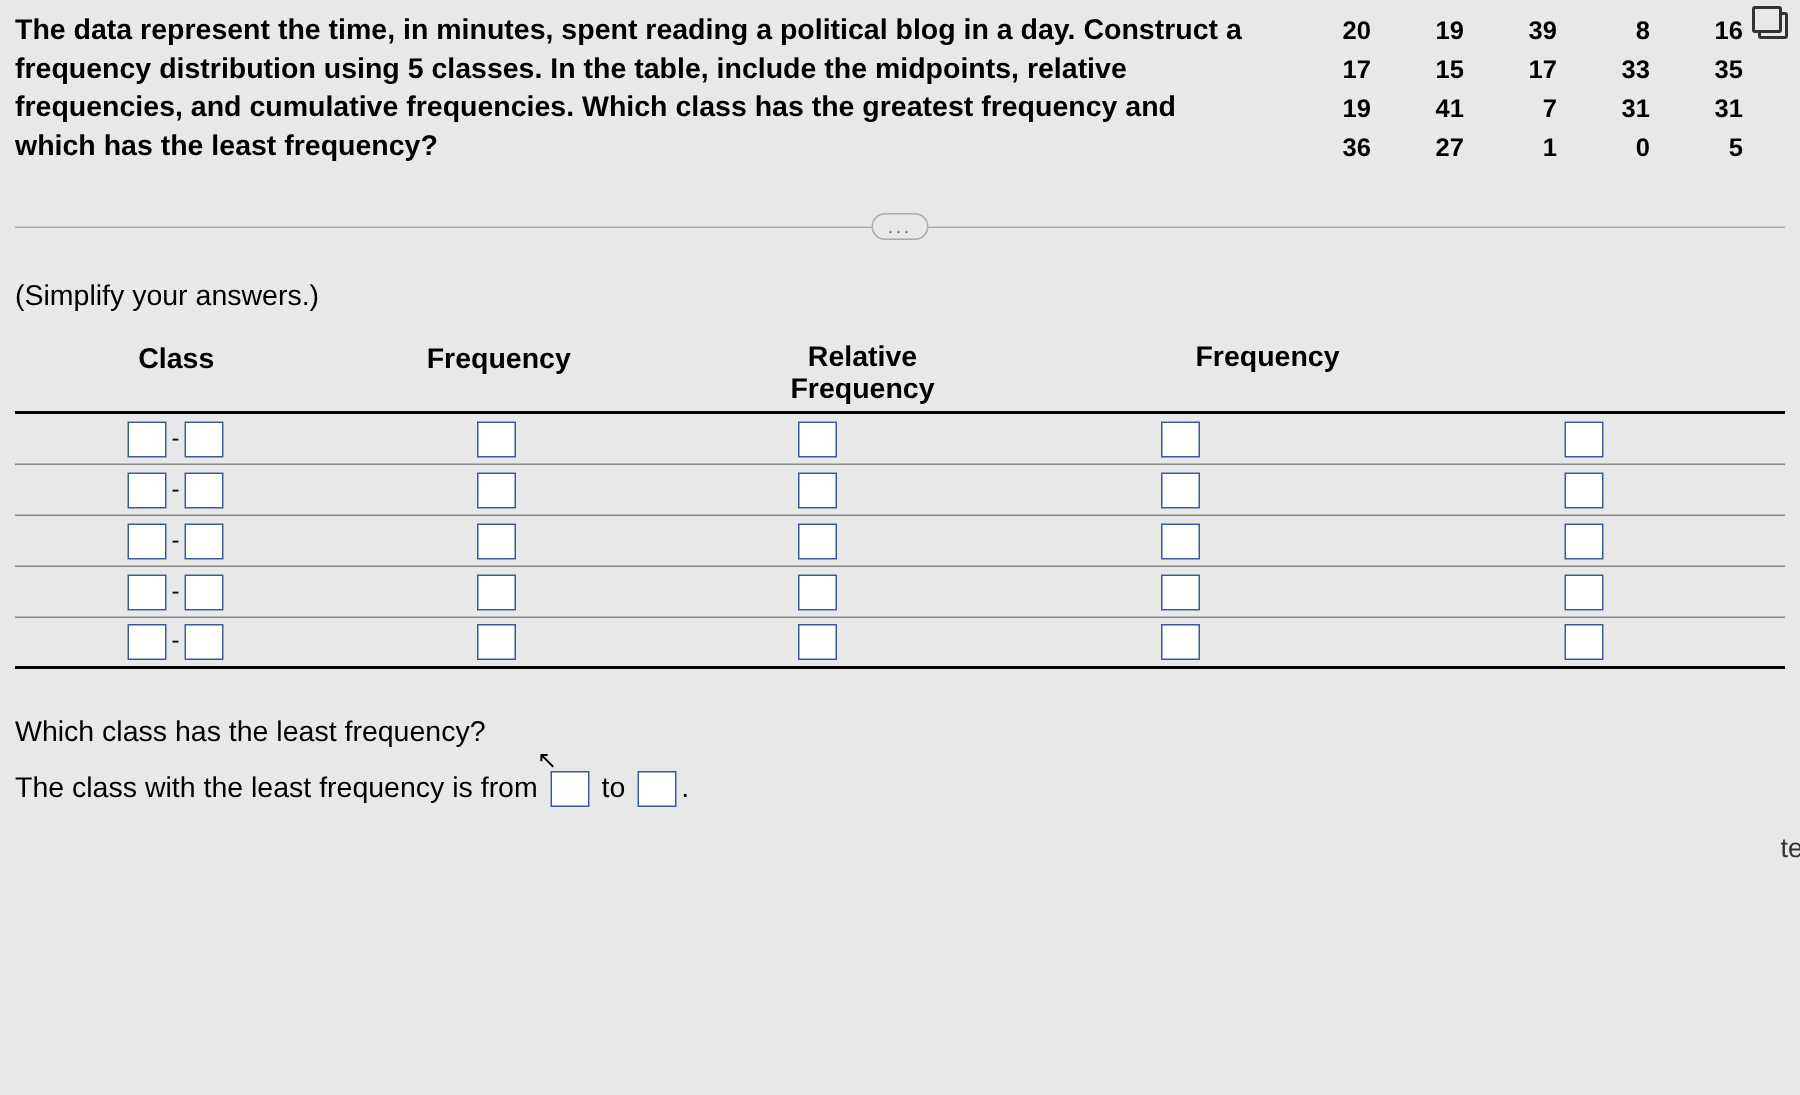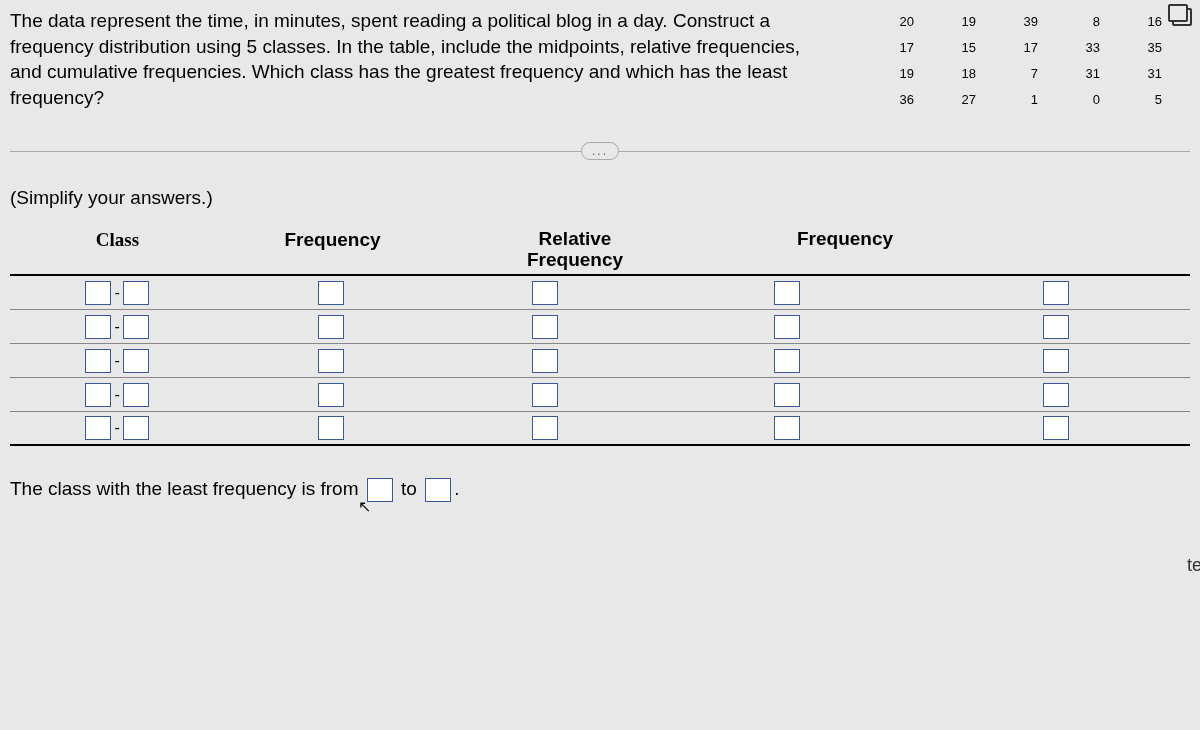--- a/index.html
+++ b/index.html
@@ -13,32 +13,33 @@
       width: 1200px;
       height: 730px;
       padding: 8px 10px;
       color: #000;
       position: relative;
     }
     .top-section {
       display: flex;
       gap: 30px;
       margin-bottom: 20px;
+      font-weight: bold;
     }
     .problem-text {
       flex: 1;
       font-size: 19px;
       line-height: 1.35;
     }
     .data-grid {
       display: grid;
       grid-template-columns: repeat(5, 50px);
       grid-template-rows: repeat(4, 26px);
       gap: 0px 12px;
-      font-size: 13px;
+      font-size: 17px;
       text-align: right;
       padding-right: 28px;
     }
     .data-cell {
       display: flex;
       align-items: center;
       justify-content: flex-end;
     }
     .copy-icon {
       position: absolute;
@@ -89,21 +90,21 @@
       margin: 0 0 25px 0;
       position: relative;
     }
     .table-header {
       display: flex;
       border-bottom: 2px solid #000;
       font-weight: bold;
       font-size: 19px;
       padding-bottom: 4px;
     }
-    .col-class { width: 215px; text-align: center; font-family: Liberation Serif, serif; }
+    .col-class { width: 215px; text-align: center; }
     .col-freq { width: 215px; text-align: center; }
     .col-midpoint { width: 215px; text-align: center; }
     .col-relfreq { width: 270px; text-align: center; }
     .col-cumfreq { width: 270px; text-align: center; }
     .header-multi {
       line-height: 1.1;
     }
     .table-row {
       display: flex;
       border-bottom: 1px solid #888;
@@ -174,21 +175,21 @@
     <div class="data-cell">19</div>
     <div class="data-cell">39</div>
     <div class="data-cell">8</div>
     <div class="data-cell">16</div>
     <div class="data-cell">17</div>
     <div class="data-cell">15</div>
     <div class="data-cell">17</div>
     <div class="data-cell">33</div>
     <div class="data-cell">35</div>
     <div class="data-cell">19</div>
-    <div class="data-cell">18</div>
+    <div class="data-cell">41</div>
     <div class="data-cell">7</div>
     <div class="data-cell">31</div>
     <div class="data-cell">31</div>
     <div class="data-cell">36</div>
     <div class="data-cell">27</div>
     <div class="data-cell">1</div>
     <div class="data-cell">0</div>
     <div class="data-cell">5</div>
   </div>
 </div>
@@ -311,20 +312,21 @@
       </div>
     <div class="col-cumfreq cell-gen">
         <input class="input-box" style="">
       </div>
   </div>
 </div>
 
 <div class="cursor-arrow">↖</div>
 
 <div class="questions">
+  <div>Which class has the least frequency?</div>
   <div>
     <span>The class with the least frequency is from</span>
     <input class="inline-input" style="">
     <span>to</span>
     <input class="inline-input" style=""><span>.</span>
   </div>
 </div>
 
 <div class="edge-text">te</div>
 

